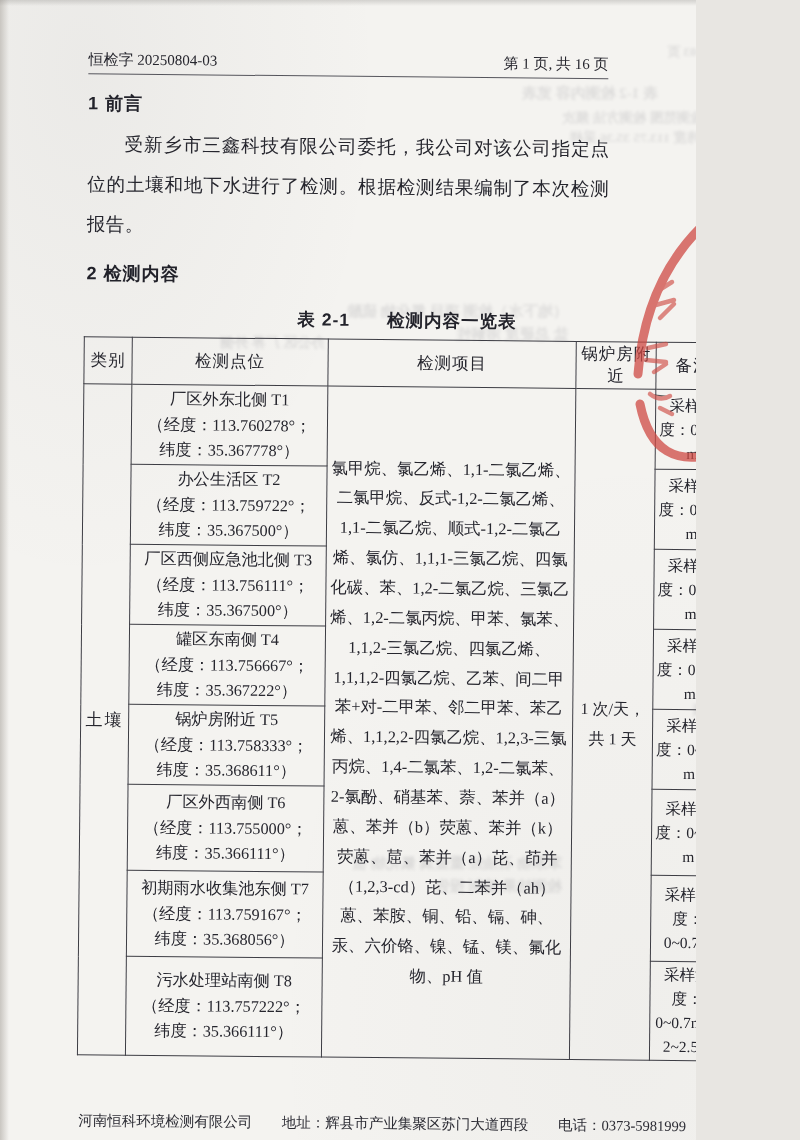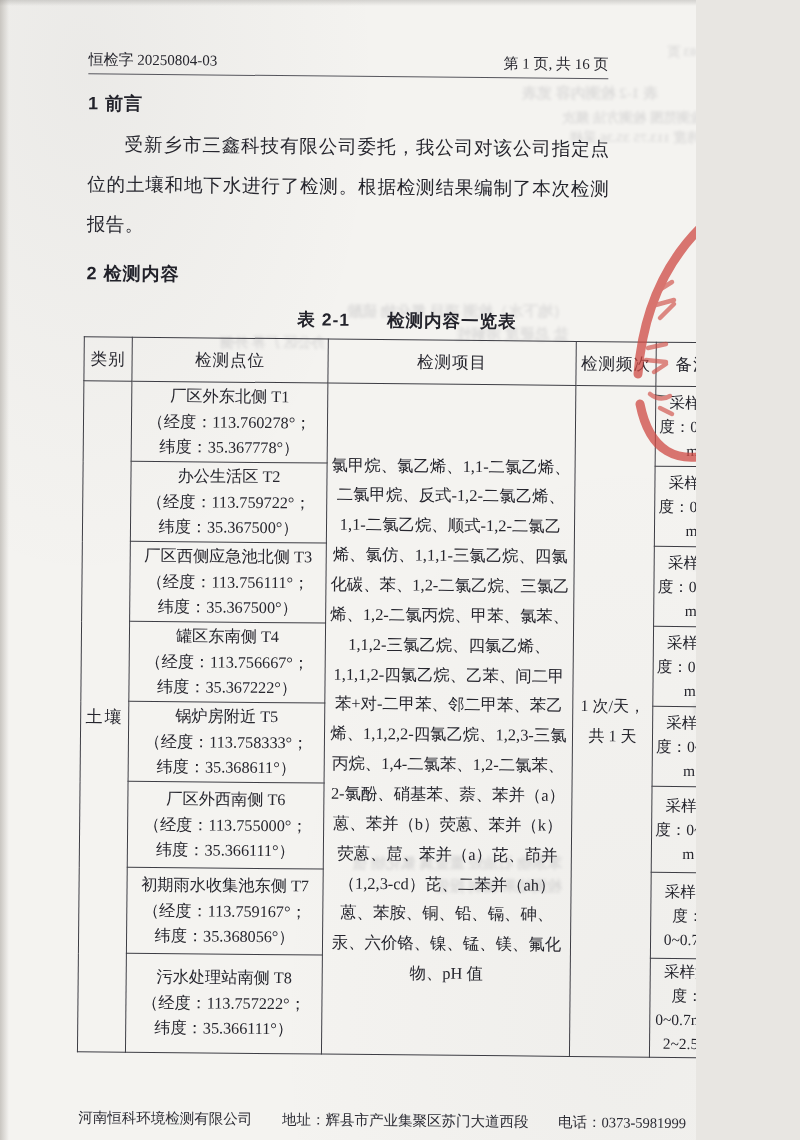--- a/index.html
+++ b/index.html
@@ -105,21 +105,21 @@
           <col class="c-point">
           <col class="c-proj">
           <col class="c-freq">
           <col class="c-note">
       </colgroup>
       <tbody>
         <tr class="hrow">
           <th>类别</th>
           <th>检测点位</th>
           <th>检测项目</th>
-          <th>检测频次</th>
+          <th>锅炉房附近</th>
           <th>备注</th>
         </tr>
 
         <tr class="r80">
           <td class="cat" rowspan="8">土壤</td>
           <td class="point">
             <div class="pt-name">厂区外东北侧 T1</div>
             <div>（经度：113.760278°；</div>
             <div>纬度：35.367778°）</div>
           </td>

